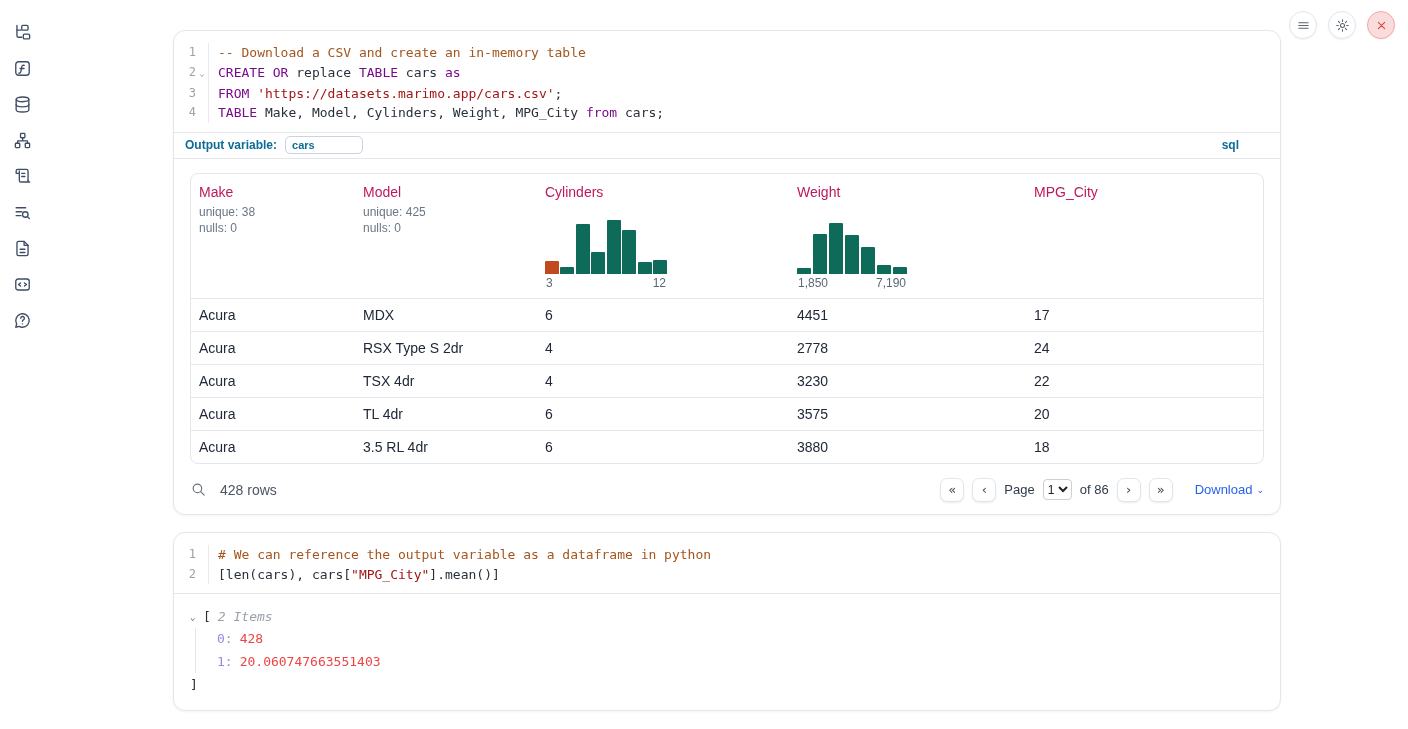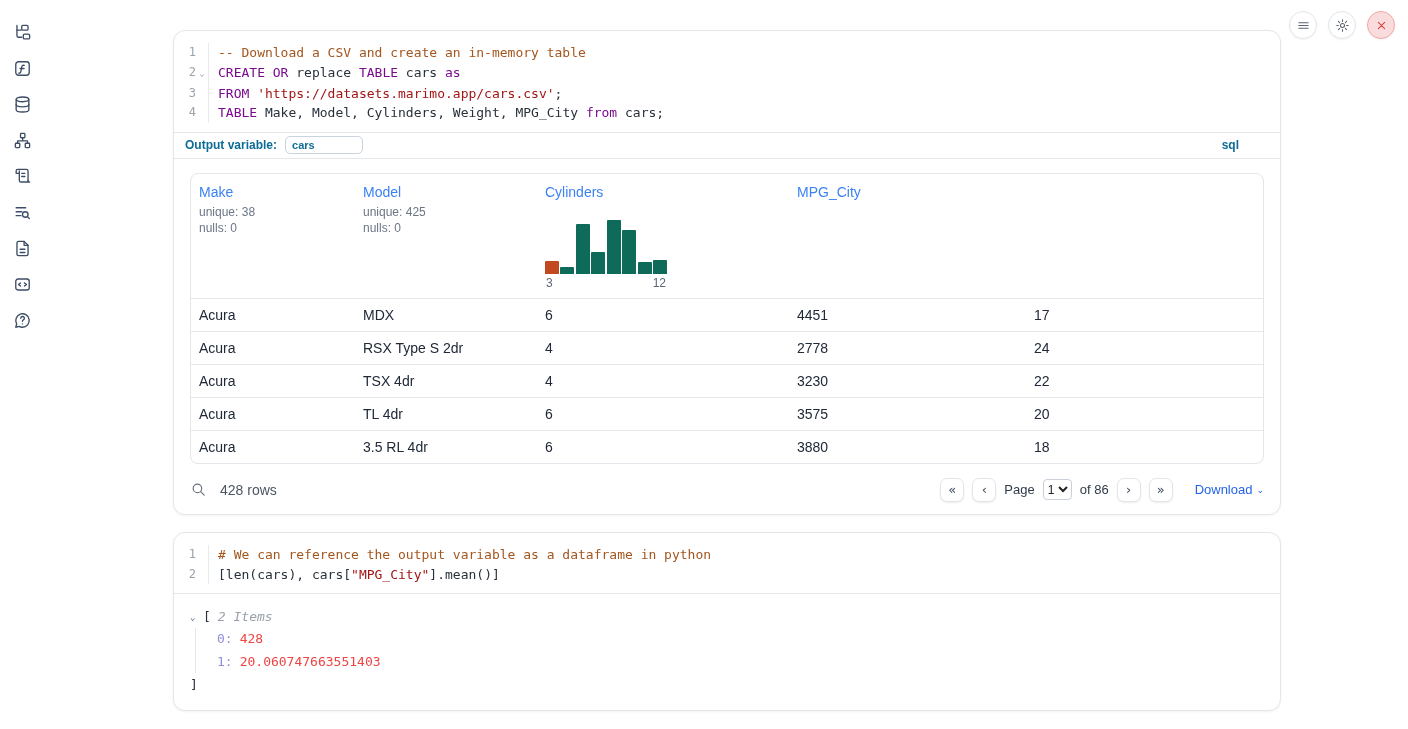--- a/index.html
+++ b/index.html
@@ -57,21 +57,21 @@
     margin-left: 8px; width: 78px; height: 18px; border: 1px solid #c9d4de; border-radius: 5px;
     font-family: "Liberation Sans", sans-serif; font-size: 11px; font-weight: bold; color: #0d6c96; padding: 0 6px;
     outline: none;
   }
   .lang-badge { margin-left: auto; margin-right: 30px; font-size: 12px; font-weight: bold; color: #0d6c96; }
   
   .table-wrap { margin: 14px 16px 0 16px; border: 1px solid #e3e6ea; border-radius: 8px; overflow: hidden; background: #fff; }
   .thead { display: flex; height: 124px; padding-top: 10px; }
   .th { display: flex; flex-direction: column; padding-left: 8px; }
   .c0 { width: 164px; } .c1 { width: 182px; } .c2 { width: 252px; } .c3 { width: 237px; } .c4 { flex: 1; }
-  .th-name { font-size: 14px; color: #3b82f6; }
+  .th-name { font-size: 14px; color: #be185d; }
   .th-stats { margin-top: 4px; font-size: 12px; color: #6b7686; line-height: 16.5px; }
   .hist-group { margin-top: auto; }
   .hist { height: 56px; display: flex; align-items: flex-end; gap: 1.5px; }
   .c2 .hist, .c2 .hist-axis { width: 122px; }
   .c3 .hist, .c3 .hist-axis { width: 110px; }
   .c4 .hist, .c4 .hist-axis { width: 118px; }
   .bar { flex: 1; border-radius: 1px 1px 0 0; }
   .hist-axis { display: flex; justify-content: space-between; font-size: 12px; color: #5b6676; padding: 2px 1px 8px 1px; }
   .tr { display: flex; height: 33px; align-items: center; border-top: 1px solid #e5e7eb; font-size: 14px; color: #202938; }
   .td { padding-left: 8px; }
@@ -247,20 +247,38 @@
               <div class="bar" style="height: 43.68px; background: rgb(14, 107, 90);"></div>
               <div class="bar" style="height: 11.2px; background: rgb(14, 107, 90);"></div>
               <div class="bar" style="height: 14px; background: rgb(14, 107, 90);"></div>
             </div>
             <div class="hist-axis">
               <span>3</span>
               <span>12</span>
             </div>
           </div>
         </div>
+        <div class="th c3">
+          <div class="th-name">Weight</div>
+          <div class="hist-group">
+            <div class="hist">
+              <div class="bar" style="height: 5.6px; background: rgb(14, 107, 90);"></div>
+              <div class="bar" style="height: 39.2px; background: rgb(14, 107, 90);"></div>
+              <div class="bar" style="height: 50.4px; background: rgb(14, 107, 90);"></div>
+              <div class="bar" style="height: 38.08px; background: rgb(14, 107, 90);"></div>
+              <div class="bar" style="height: 26.32px; background: rgb(14, 107, 90);"></div>
+              <div class="bar" style="height: 8.4px; background: rgb(14, 107, 90);"></div>
+              <div class="bar" style="height: 6.16px; background: rgb(14, 107, 90);"></div>
+            </div>
+            <div class="hist-axis">
+              <span>1,850</span>
+              <span>7,190</span>
+            </div>
+          </div>
+        </div>
         <div class="th c4">
           <div class="th-name">MPG_City</div>
         </div>
       </div>
     <div id="tbody">
         <div class="tr">
           <div class="td c0">Acura</div>
           <div class="td c1">MDX</div>
           <div class="td c2">6</div>
           <div class="td c3">4451</div>

